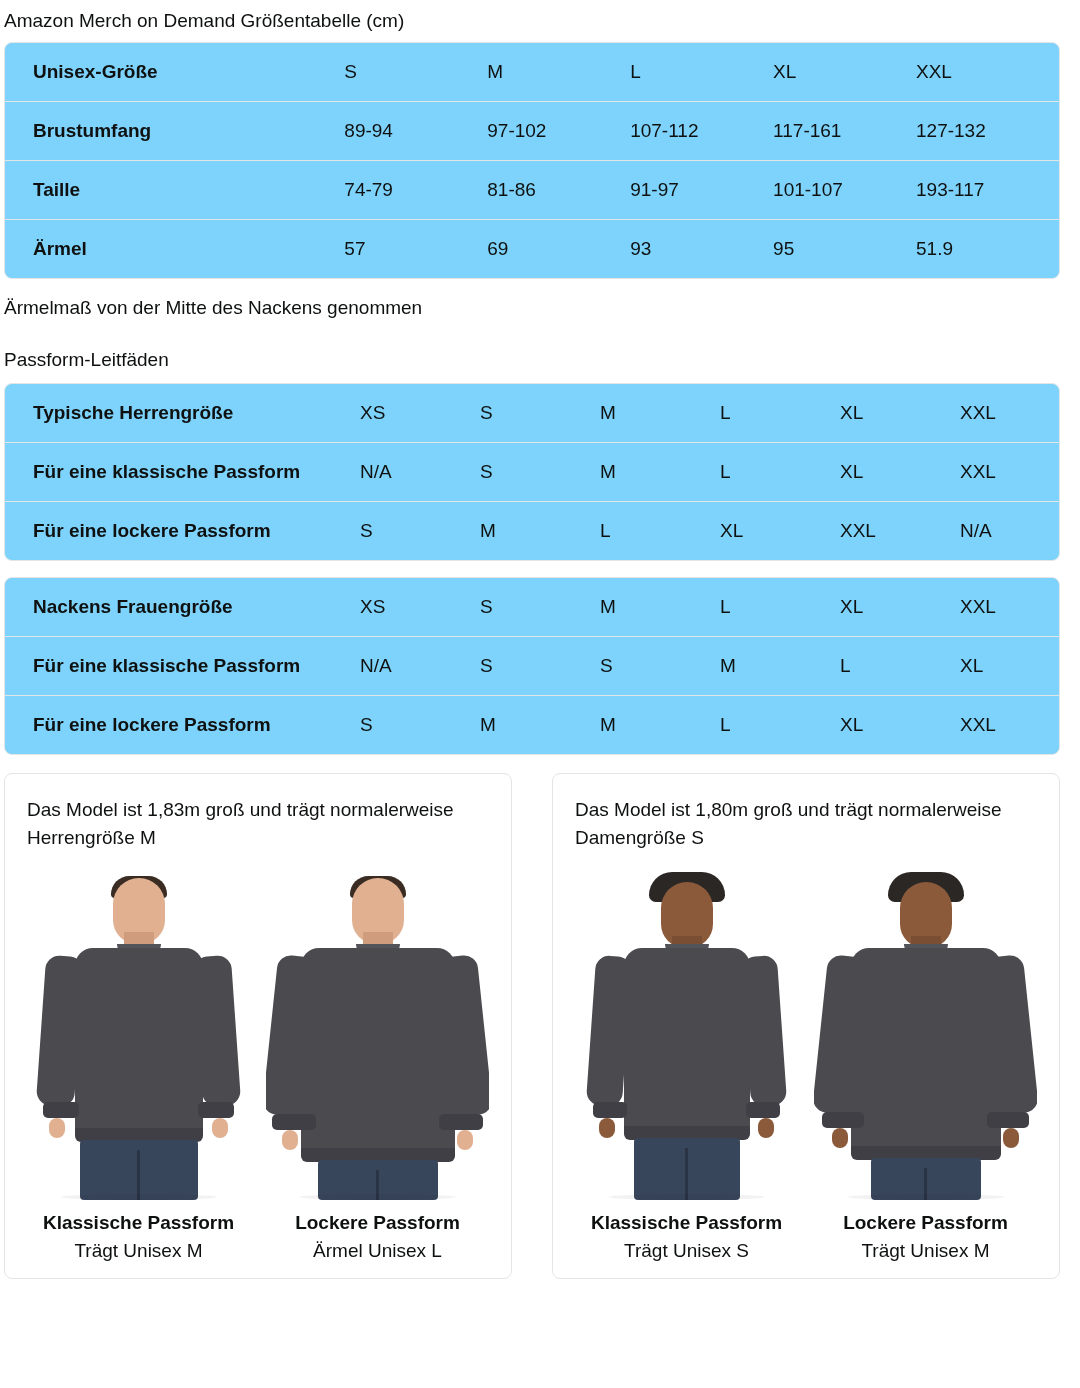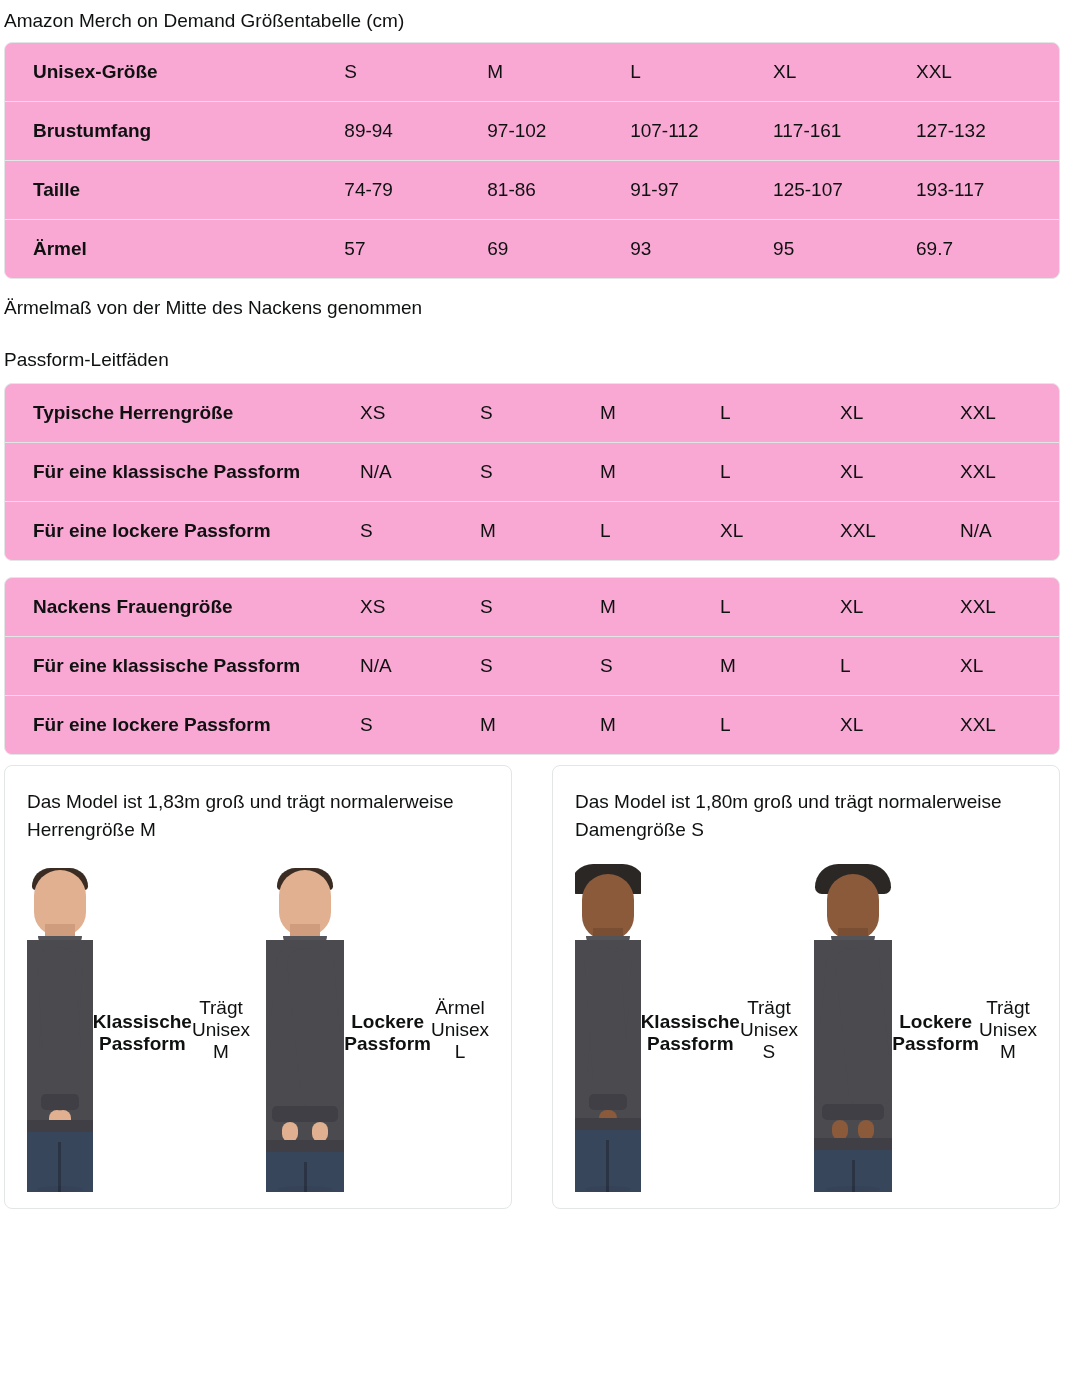--- a/index.html
+++ b/index.html
@@ -25,21 +25,21 @@
     color: #0f1111;
     padding: 4px 0 10px 4px;
     font-weight: 400;
   }
   
   .card {
     border: 1px solid #e3e6e6;
     border-radius: 8px;
     margin: 0 4px 0 4px;
     overflow: hidden;
-    background: #f9a8d4;
+    background: #7dd3fc;
   }
   table.size-table {
     width: 100%;
     border-collapse: collapse;
     table-layout: fixed;
   }
   table.size-table tr + tr td,
   table.size-table tr + tr th {
     border-top: 1px solid #e3e6e6;
   }
@@ -73,21 +73,21 @@
     font-size: 19px;
     color: #0f1111;
     padding: 26px 0 12px 4px;
   }
   .gap-between-tables { height: 16px; }
 
   
   .models-row {
     display: flex;
     gap: 40px;
-    margin: 10px 4px 0 4px;
+    margin: 18px 4px 0 4px;
   }
   .model-card {
     flex: 1 1 0;
     border: 1px solid #e3e6e6;
     border-radius: 8px;
     padding: 22px 22px 16px 22px;
     background: #fff;
   }
   .model-card .caption {
     font-size: 19px;
@@ -96,21 +96,21 @@
     min-height: 56px;
   }
   .figs {
     display: flex;
     gap: 16px;
     margin-top: 18px;
   }
   .fig {
     flex: 1 1 0;
     display: flex;
-    flex-direction: row;
+    flex-direction: column;
     align-items: center;
   }
   .photo {
     width: 100%;
     height: 330px;
     position: relative;
     overflow: hidden;
   }
   .fit-name {
     font-weight: 700;
@@ -235,30 +235,30 @@
           <td class="cell">97-102</td>
           <td class="cell">107-112</td>
           <td class="cell">117-161</td>
           <td class="cell">127-132</td>
         </tr>
         <tr>
           <th class="rowhead">Taille</th>
           <td class="cell">74-79</td>
           <td class="cell">81-86</td>
           <td class="cell">91-97</td>
-          <td class="cell">125-107</td>
+          <td class="cell">101-107</td>
           <td class="cell">193-117</td>
         </tr>
         <tr>
           <th class="rowhead">Ärmel</th>
           <td class="cell">57</td>
           <td class="cell">69</td>
           <td class="cell">93</td>
           <td class="cell">95</td>
-          <td class="cell">69.7</td>
+          <td class="cell">51.9</td>
         </tr>
       </tbody>
     </table>
   </div>
 
   <div class="note">Ärmelmaß von der Mitte des Nackens genommen</div>
 
   <div class="section-label">Passform-Leitfäden</div>
 
   <div class="card">

